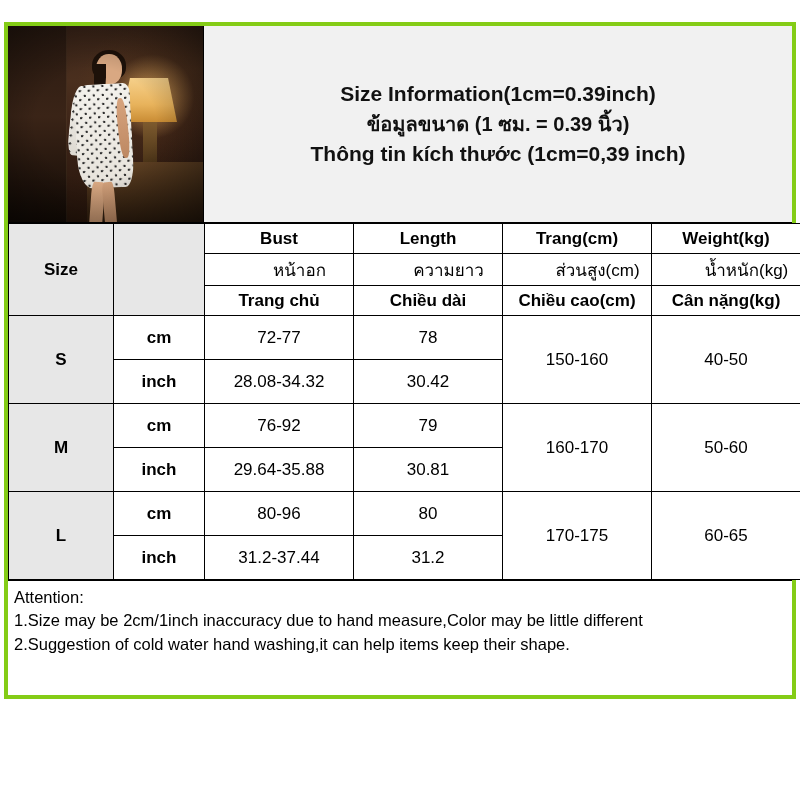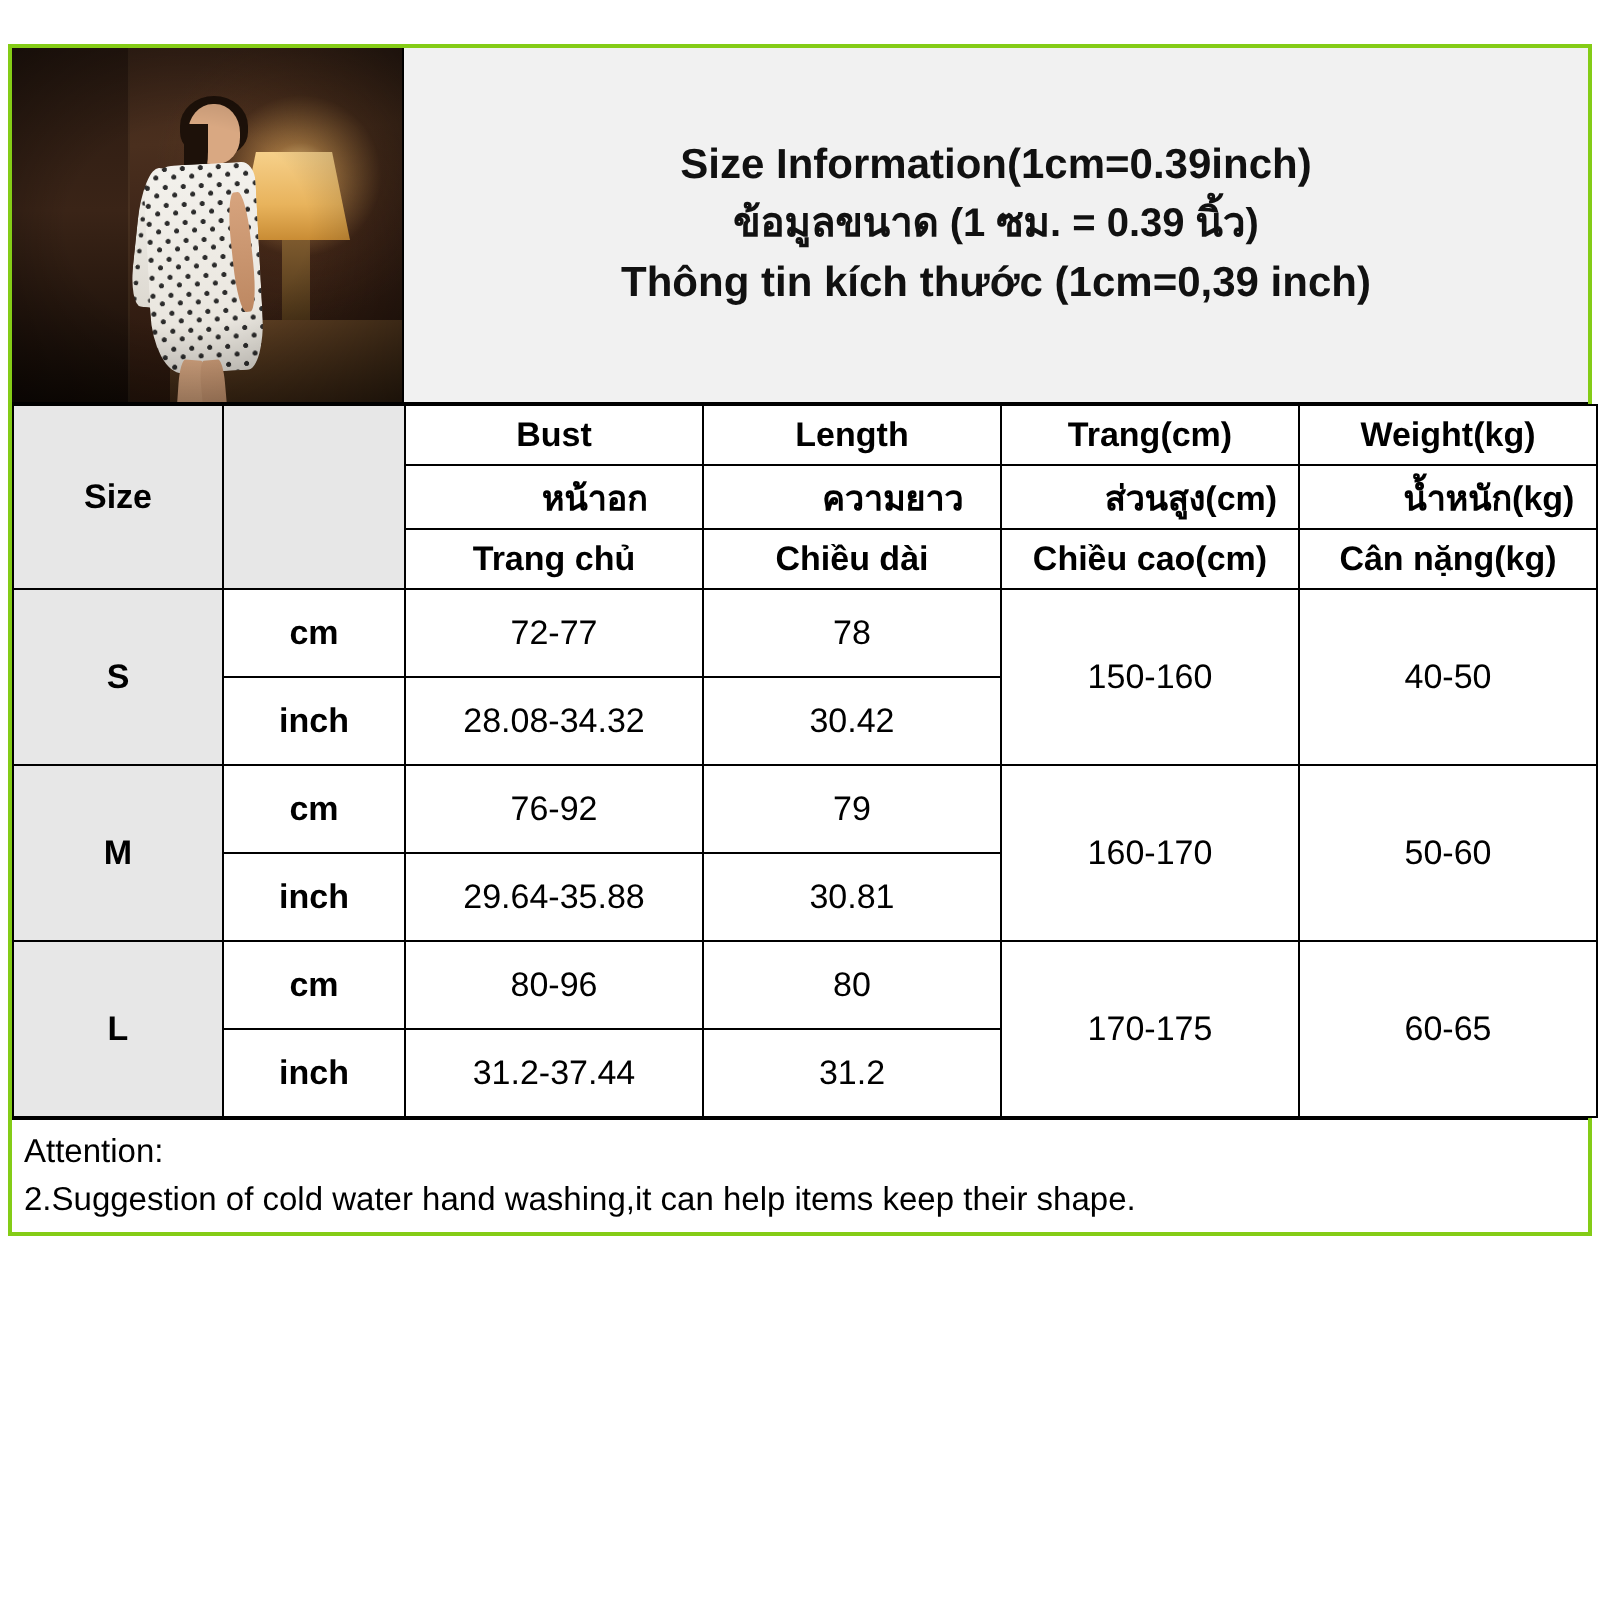--- a/index.html
+++ b/index.html
@@ -18,22 +18,22 @@
     position: relative;
     width: 800px;
     height: 800px;
     background: #ffffff;
   }
   .chart {
     position: absolute;
     left: 4px;
     top: 22px;
     width: 792px;
-    height: 596px;
-    border: 2px solid #84cc16;
+    height: 677px;
+    border: 4px solid #84cc16;
     box-sizing: border-box;
     display: flex;
     flex-direction: column;
   }
   
   .header-row {
     display: flex;
     height: 196px;
     border-bottom: 1px solid #000;
   }
@@ -195,21 +195,21 @@
     font-weight: bold;
     font-size: 27px;
   }
   .hdr-sub {
     background: #ffffff;
     font-weight: bold;
     font-size: 17px;
     height: 30px;
     margin-left: 40px;
   }
-  .hdr-sub.thai { font-weight: bold; padding-left: 44px; }
+  .hdr-sub.thai { font-weight: normal; padding-left: 44px; }
   .size-cell {
     background: #e7e7e7;
     font-weight: bold;
     font-size: 20px;
   }
   .unit-cell {
     background: #ffffff;
     font-weight: bold;
     font-size: 16px;
   }
@@ -328,17 +328,18 @@
         <tr class="row-h">
           <td class="unit-cell">inch</td>
           <td class="val-cell">31.2-37.44</td>
           <td class="val-cell">31.2</td>
         </tr>
       </tbody>
     </table>
 
     <div class="attention">
       <div>Attention:</div>
+      <div>1.Size may be 2cm/1inch inaccuracy due to hand measure,Color may be little different</div>
       <div>2.Suggestion of cold water hand washing,it can help items keep their shape.</div>
     </div>
 
   </div>
 </div>
 
 </body></html>

